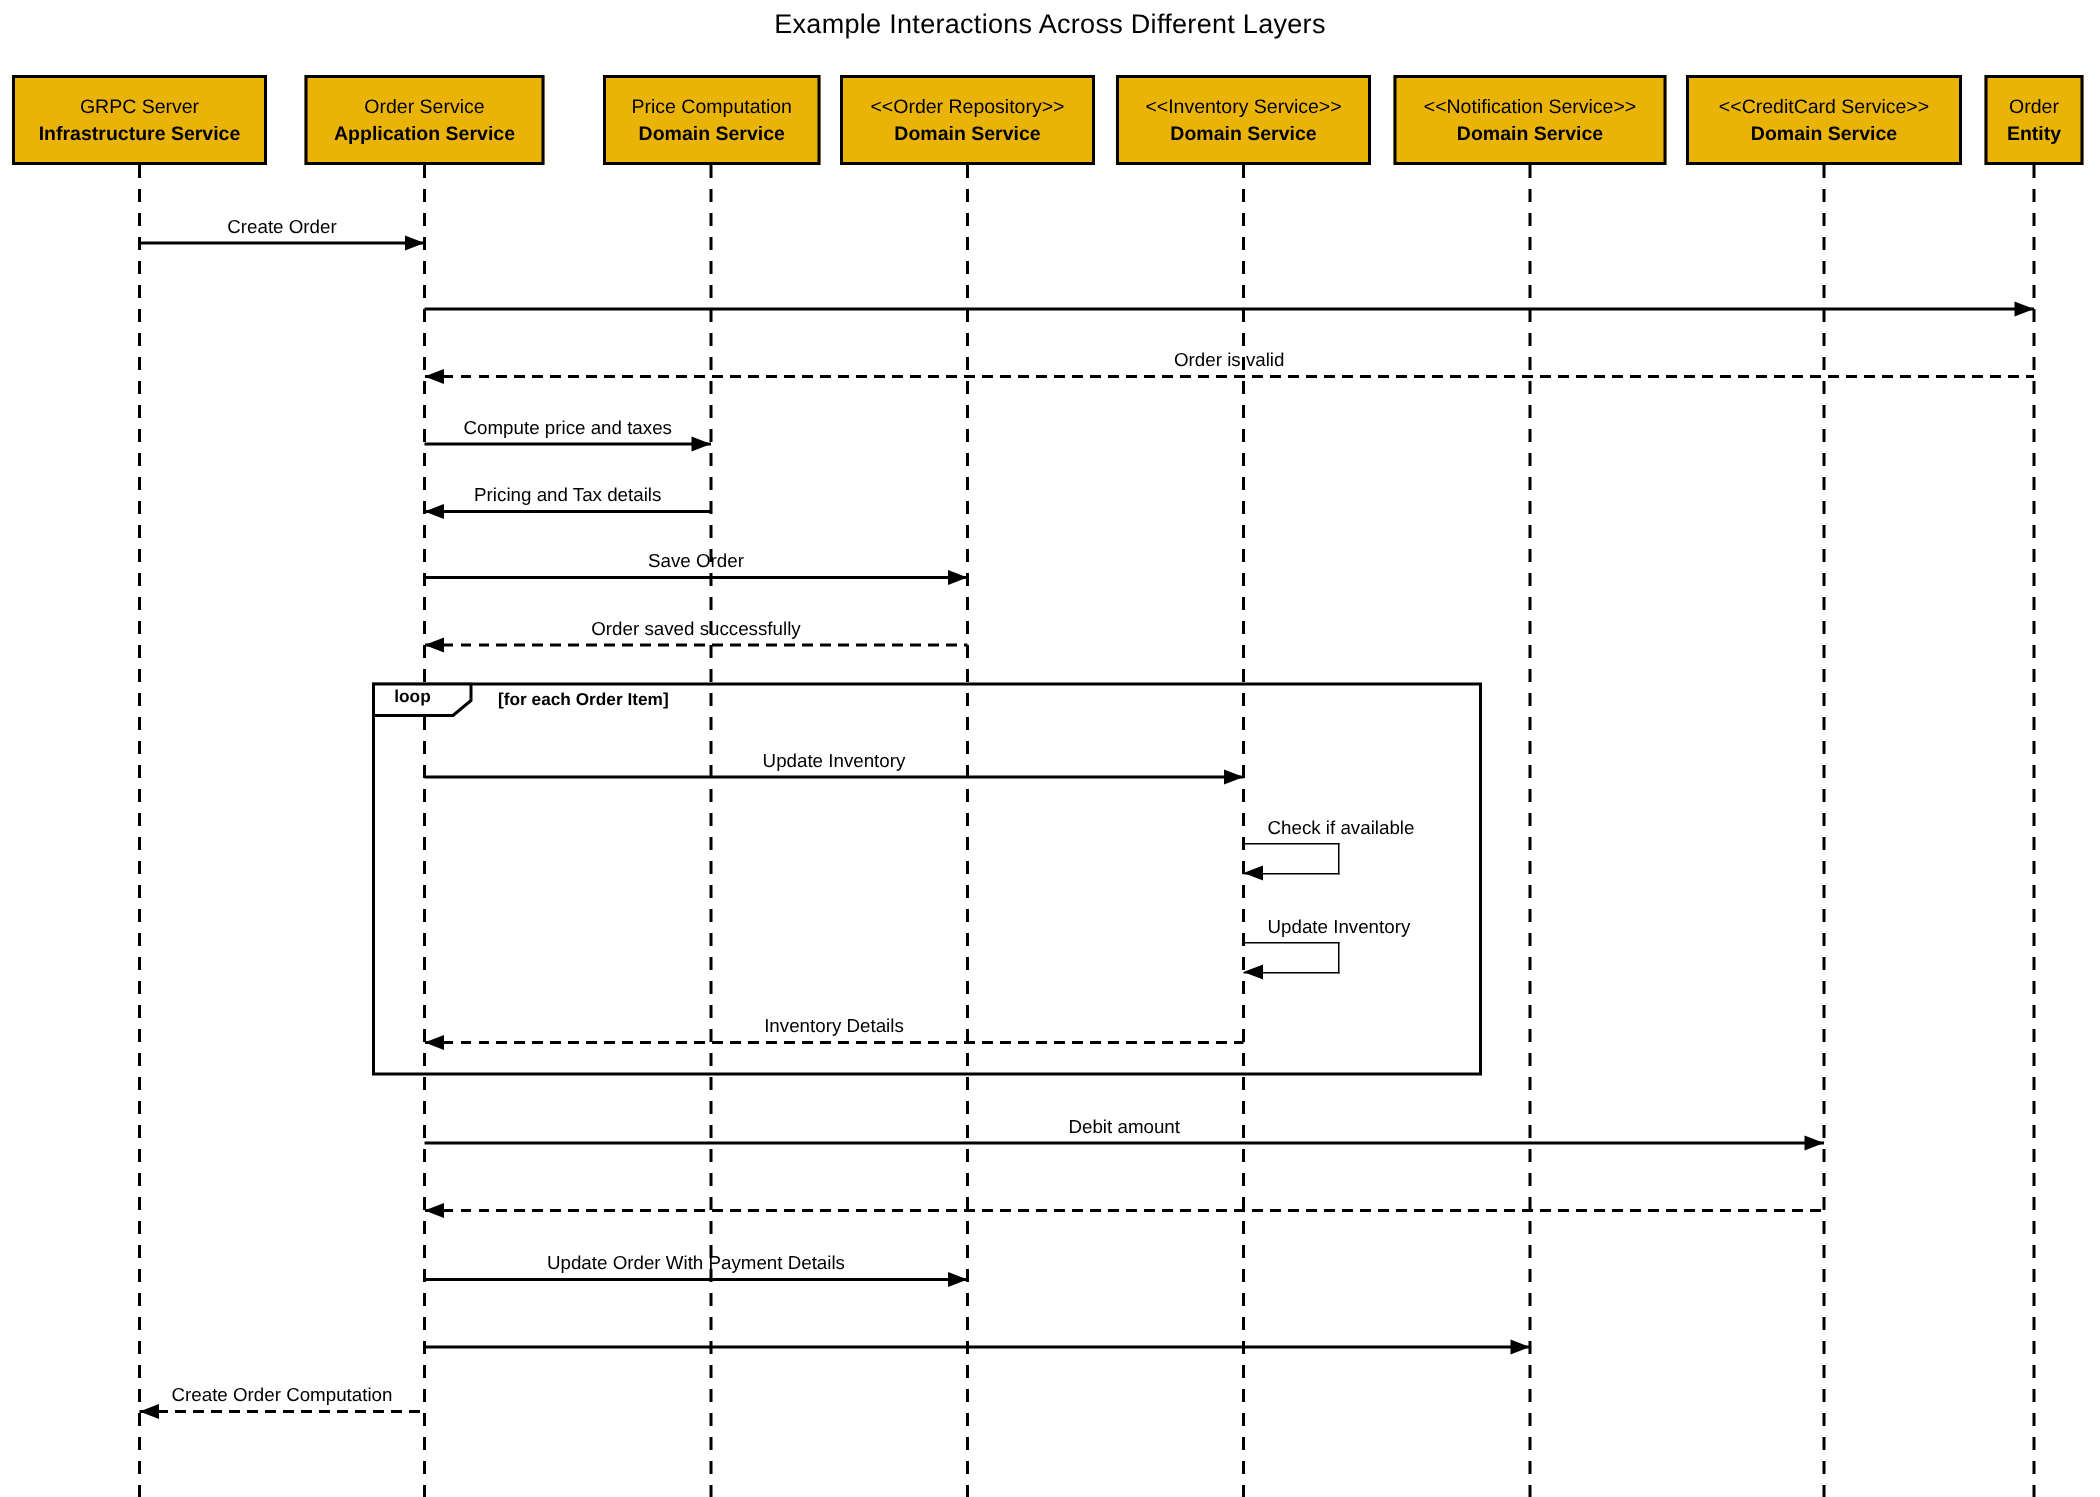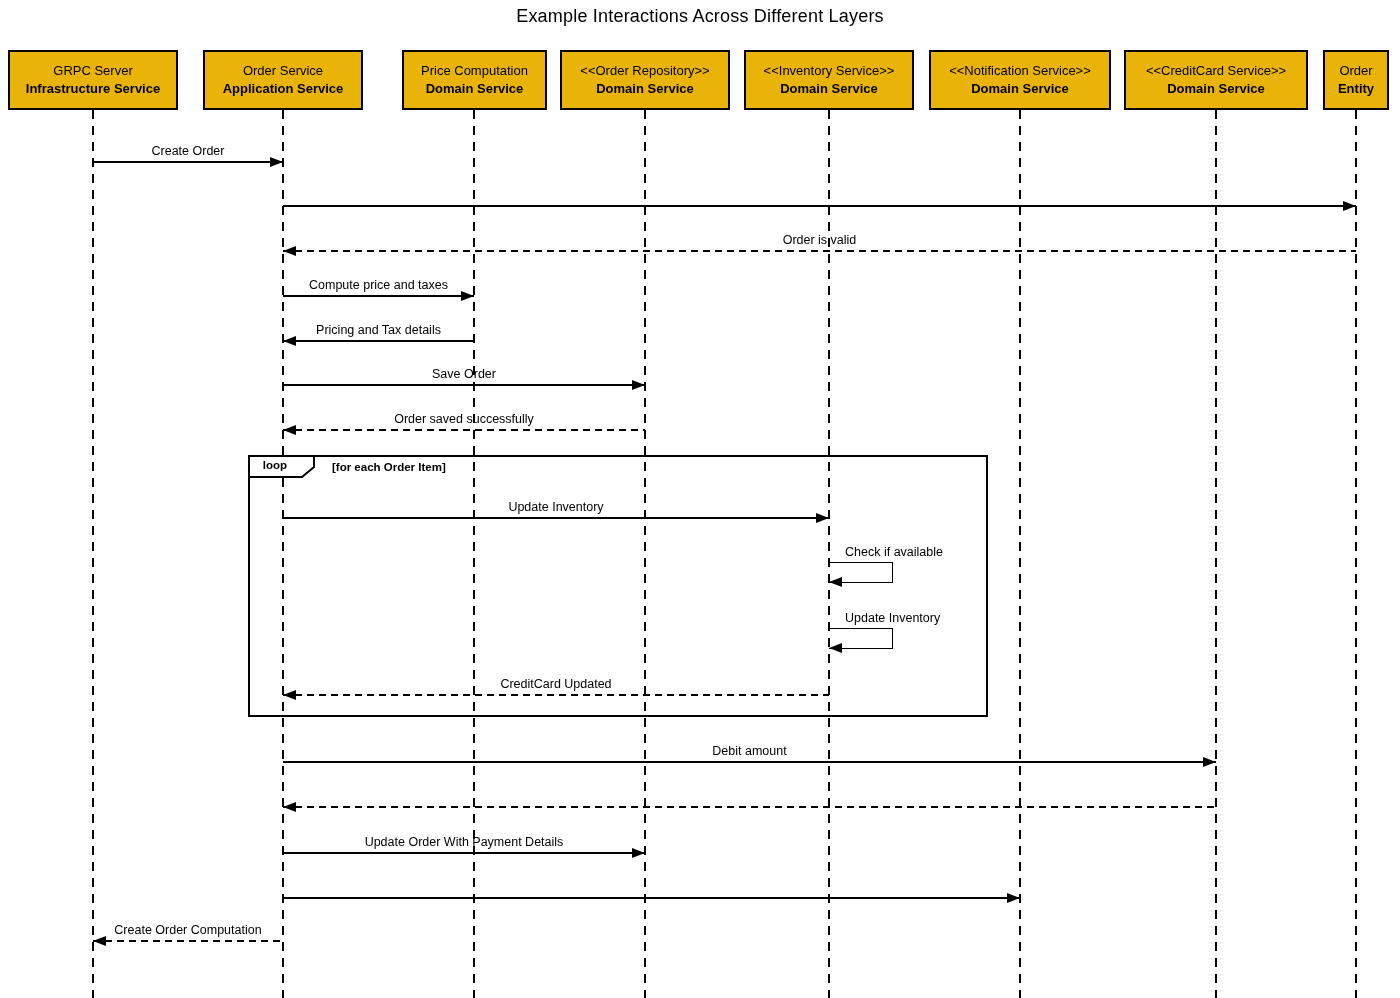--- a/index.html
+++ b/index.html
@@ -159,21 +159,21 @@
 <div class="self-spur" style="top:562px">
   <span class="ah l"></span>
 </div>
 
 <div class="self-lbl" style="left:845px;top:611px">Update Inventory</div>
 <div class="self-spur" style="top:628px">
   <span class="ah l"></span>
 </div>
 
 <div class="msg dashed" style="left:283px;top:676px;width:546px">
-  <div class="lbl">CreditCard Updated</div>
+  <div class="lbl">Inventory Details</div>
   <div class="line"></div>
     <span class="ah l"></span>
 </div>
 
 <div class="msg solid" style="left:283px;top:743px;width:933px">
   <div class="lbl">Debit amount</div>
   <div class="line"></div>
     <span class="ah r"></span>
 </div>
 

